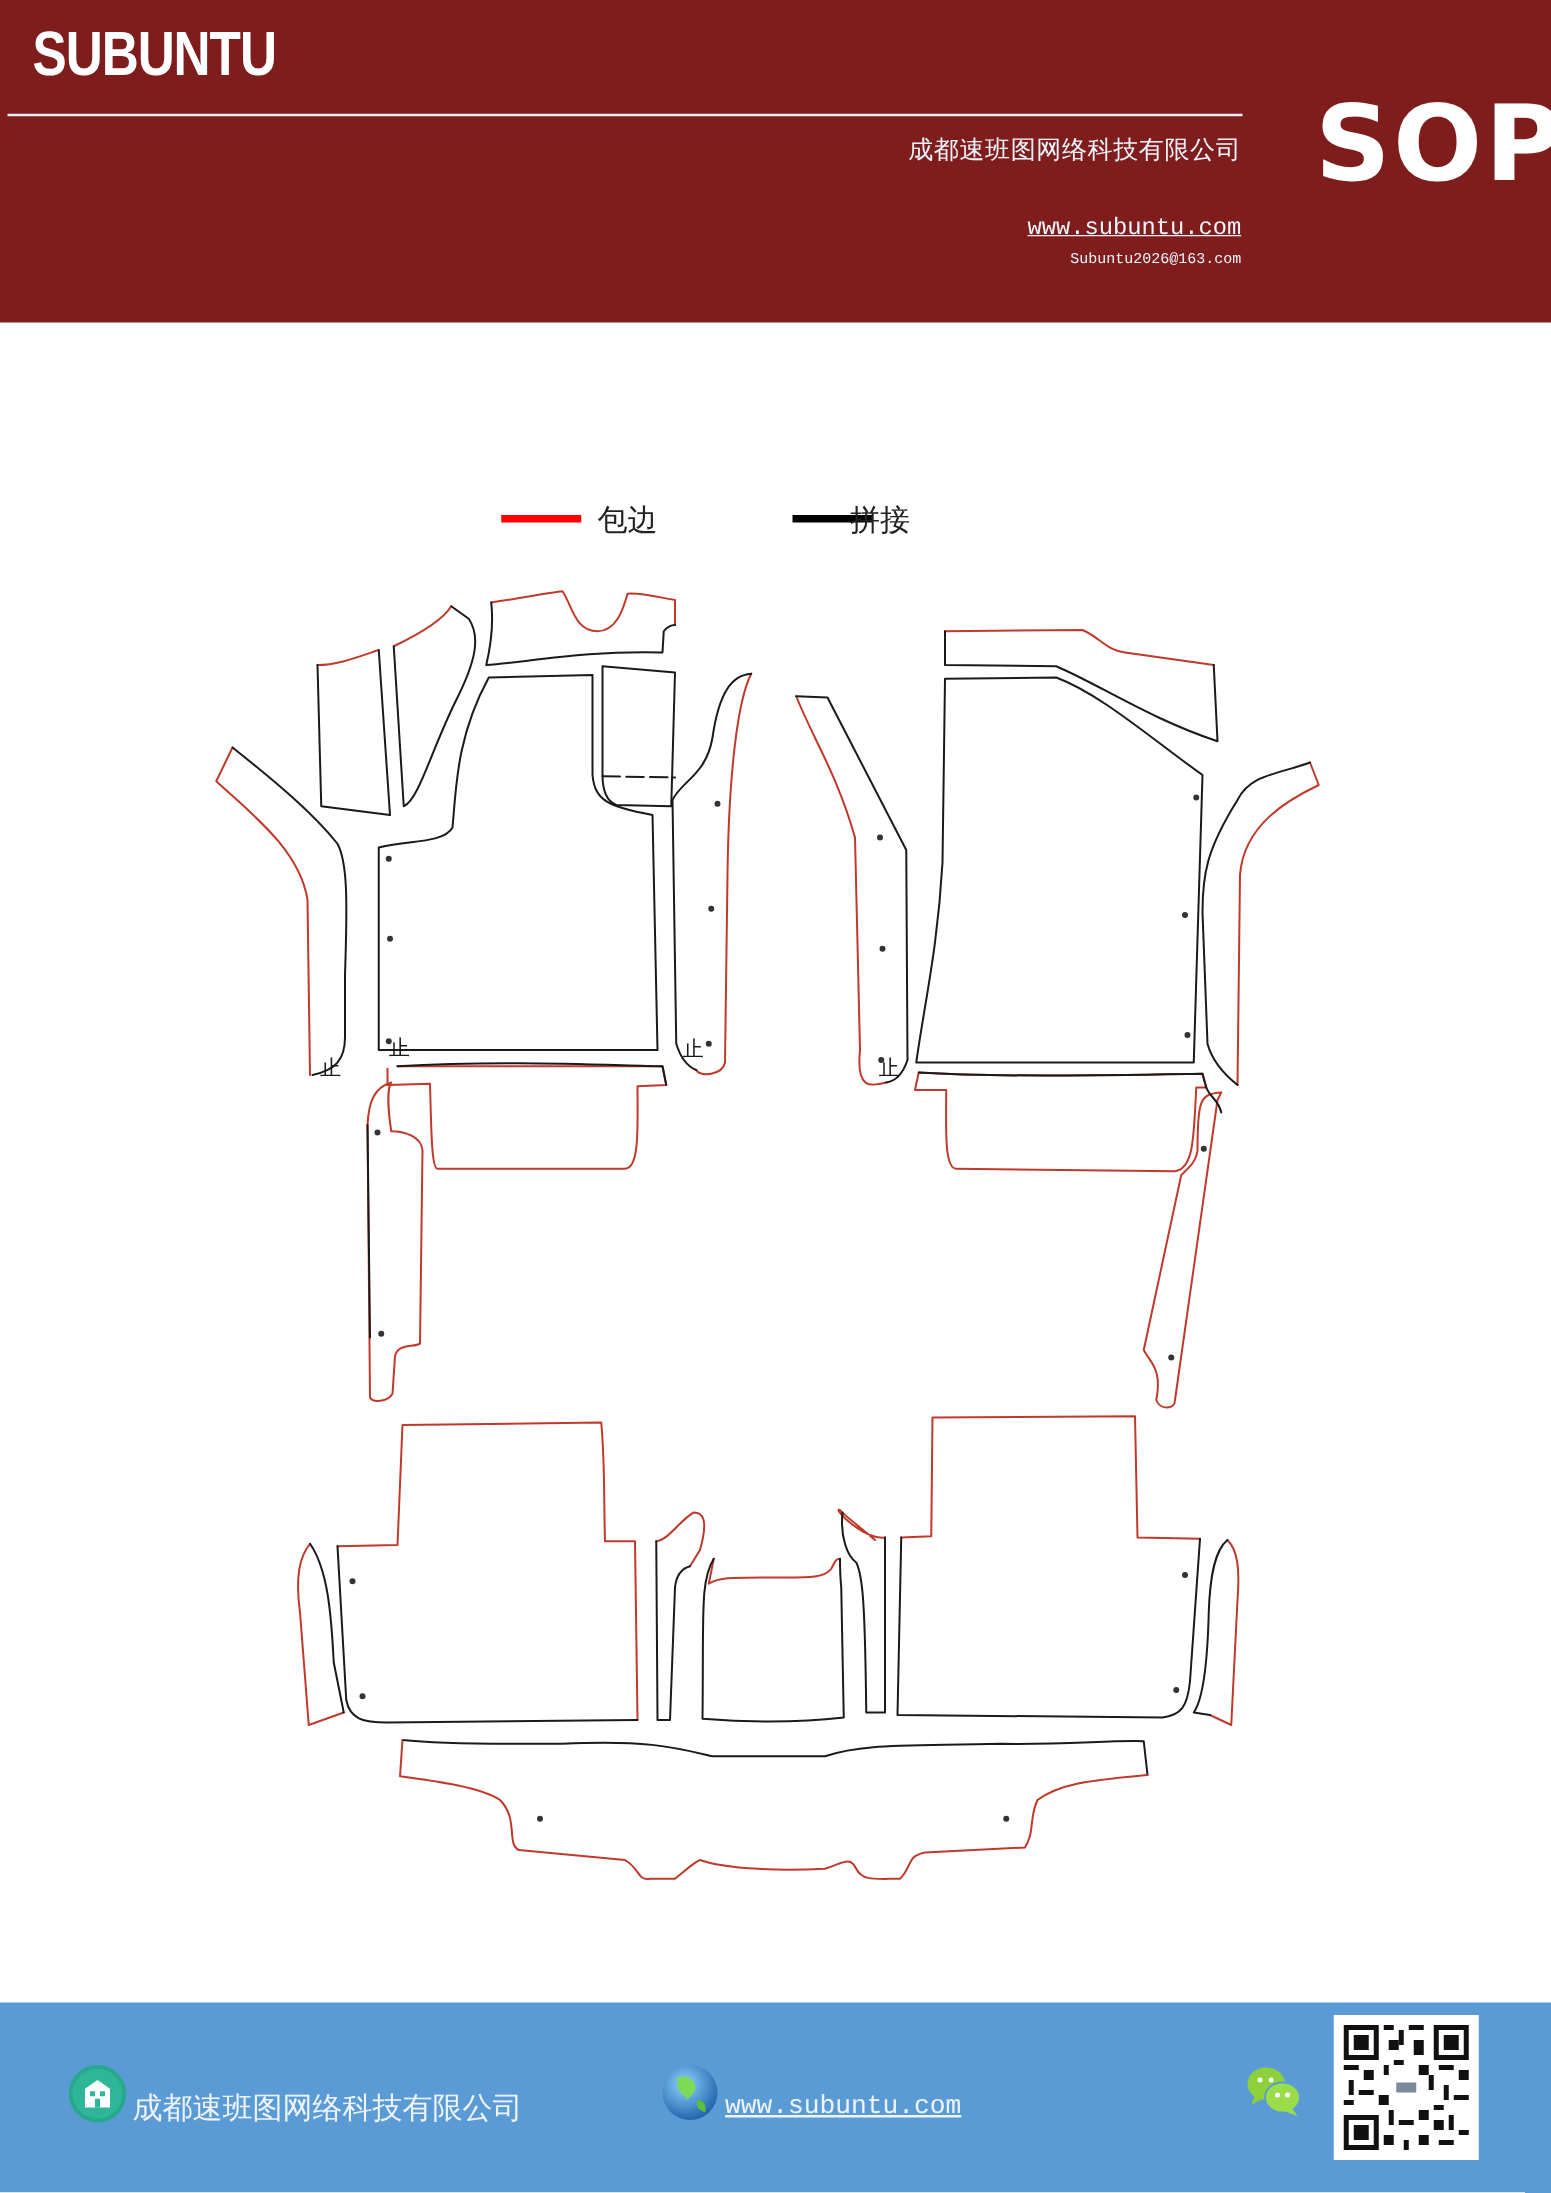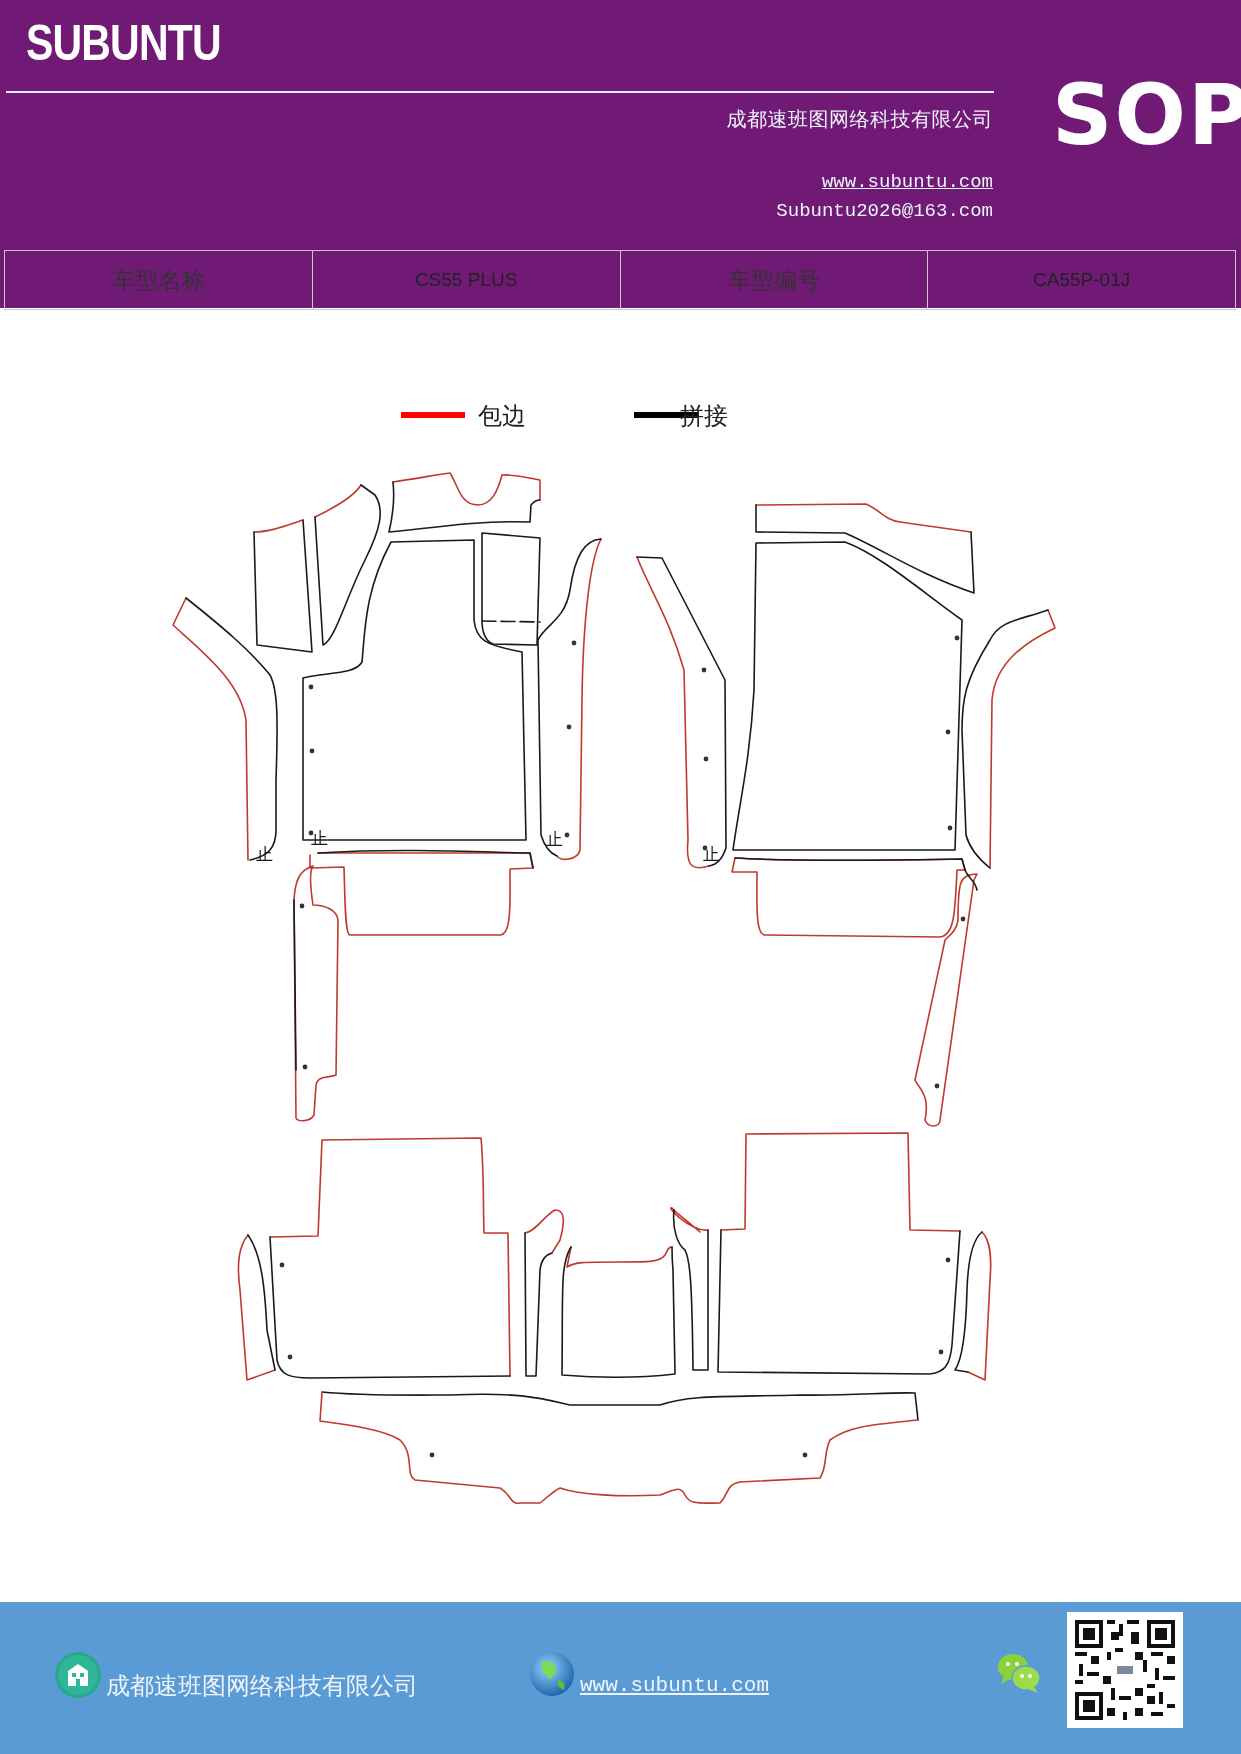--- a/index.html
+++ b/index.html
@@ -1,23 +1,23 @@
 <!DOCTYPE html>
 <html><head>
 <meta charset="utf-8">
 <style>
   html, body { margin: 0; padding: 0; }
   body { width: 1241px; height: 1754px; background: #ffffff; position: relative; overflow: hidden; font-family: "DejaVu Sans", sans-serif; }
-  .header { position: absolute; left: 0; top: 0; width: 1241px; height: 308px; background: #701a75; }
+  .header { position: absolute; left: 0; top: 0; width: 1241px; height: 258px; background: #7f1d1d; }
   .brand { position: absolute; left: 26px; top: 14px; color: #fff; font-family: "Liberation Sans", sans-serif; font-weight: bold; font-size: 50px; letter-spacing: -1px; transform: scaleX(0.82); transform-origin: left top; }
   .hline { position: absolute; left: 6px; top: 91px; width: 988px; height: 2px; background: #e8f1fa; }
   .company { position: absolute; right: 248px; top: 106px; color: #eef4fb; font-family: "DejaVu Serif", serif; font-size: 20px; letter-spacing: 0.5px; }
   .title { position: absolute; left: 30px; top: 147px; color: #fff; font-family: "DejaVu Serif", serif; font-size: 35px; letter-spacing: 1px; }
   .web { position: absolute; right: 248px; top: 171px; color: #eef4fb; font-family: "Liberation Mono", monospace; font-size: 19px; text-decoration: underline; }
-  .mail { position: absolute; right: 248px; top: 200px; color: #eef4fb; font-family: "Liberation Mono", monospace; font-size: 19px; }
+  .mail { position: absolute; right: 248px; top: 200px; color: #eef4fb; font-family: "Liberation Mono", monospace; font-size: 12px; }
   .sop { position: absolute; left: 1040px; top: 66px; color: #fff; font-family: "DejaVu Sans", sans-serif; font-weight: bold; font-size: 84px; letter-spacing: 2px; margin-left: 12px; }
   .info { position: absolute; left: 4px; top: 250px; width: 1232px; border-collapse: collapse; }
   .info td { border: 1px solid #c8c8c8; height: 56px; text-align: center; width: 25%; font-size: 21px; color: #222; }
   .info td.lbl { font-family: "DejaVu Sans", sans-serif; font-size: 23px; color: #333; }
   .info td.val { font-family: "Liberation Sans", sans-serif; }
   .info td.valsm { font-size: 19px; }
   .legend { position: absolute; top: 400px; height: 40px; }
   .legend .bar { position: absolute; top: 12px; width: 64px; height: 6px; }
   .legend .txt { position: absolute; top: 0; font-size: 24px; color: #222; }
   .diagram { position: absolute; left: 0; top: 0; width: 1241px; height: 1754px; pointer-events: none; }
@@ -34,26 +34,20 @@
   <div class="brand">SUBUNTU</div>
   <div class="hline"></div>
   <div class="company">成都速班图网络科技有限公司</div>
   <div class="web">www.subuntu.com</div>
   <div class="mail">Subuntu2026@163.com</div>
   <div class="sop">SOP</div>
 </div>
 
 <table class="info">
   <tbody>
-      <tr>
-    <td class="lbl">车型名称</td>
-    <td class="val valsm">CS55 PLUS</td>
-    <td class="lbl">车型编号</td>
-    <td class="val valsm">CA55P-01J</td>
-  </tr>
 </tbody>
   </table>
 
 <div class="legend" style="left:0;width:1218px;">
   <div class="bar" style="left:401px;background:#ff0000;"></div>
   <div class="txt" style="left:478px;">包边</div>
   <div class="bar" style="left:634px;background:#000000;"></div>
   <div class="txt" style="left:680px;">拼接</div>
 </div>
 

